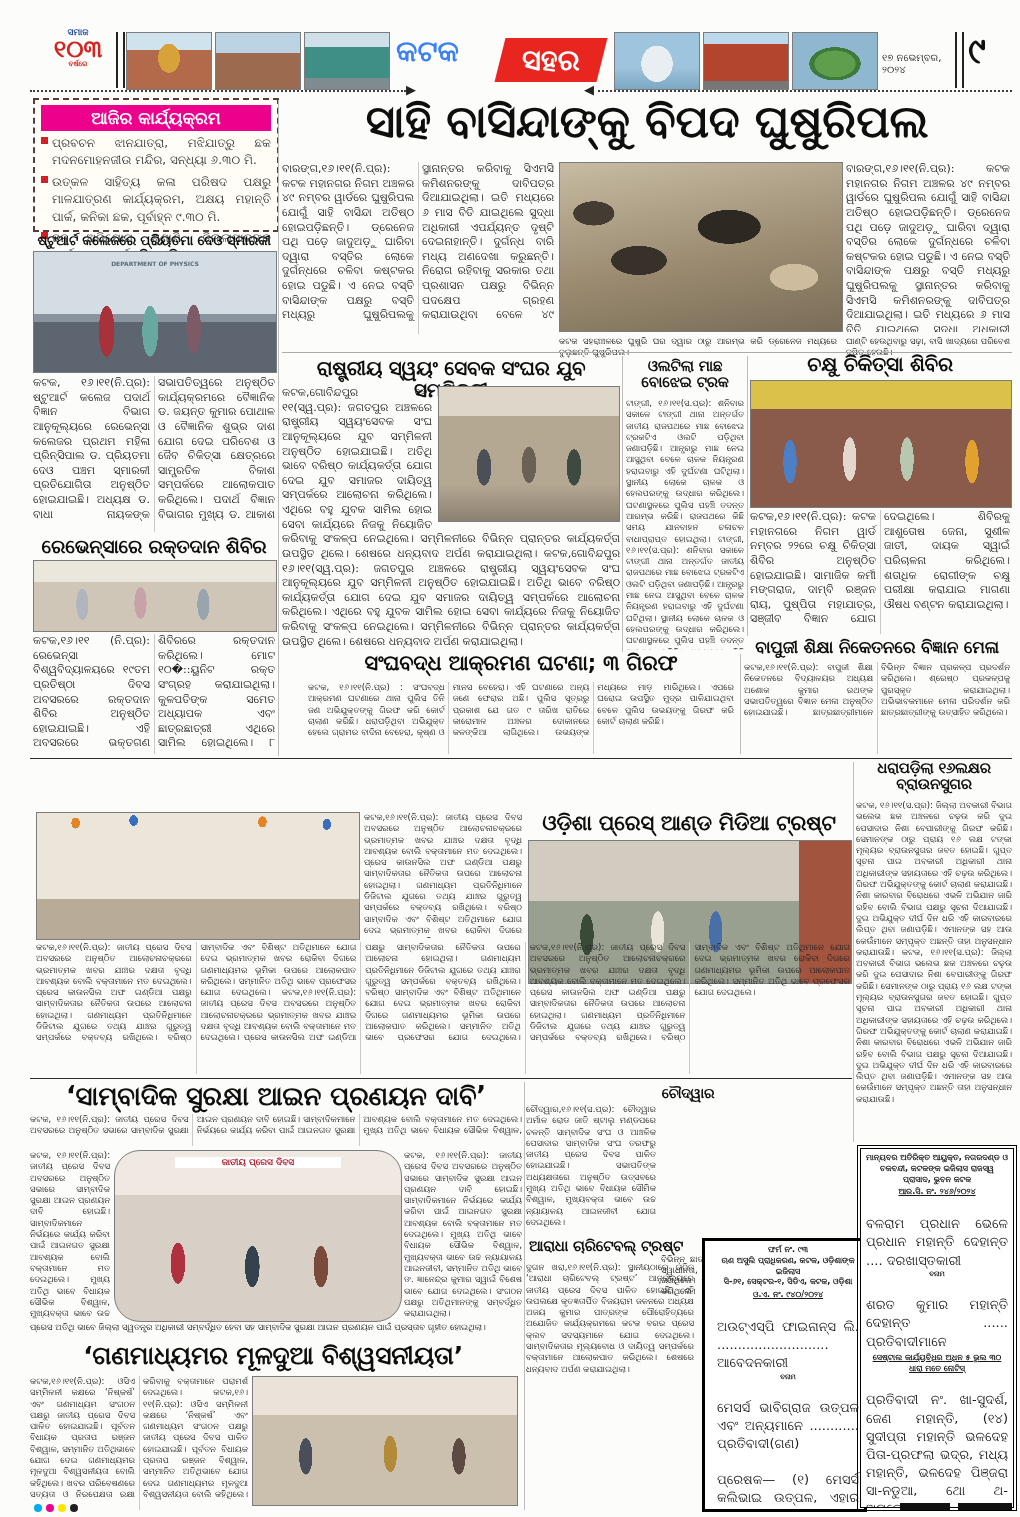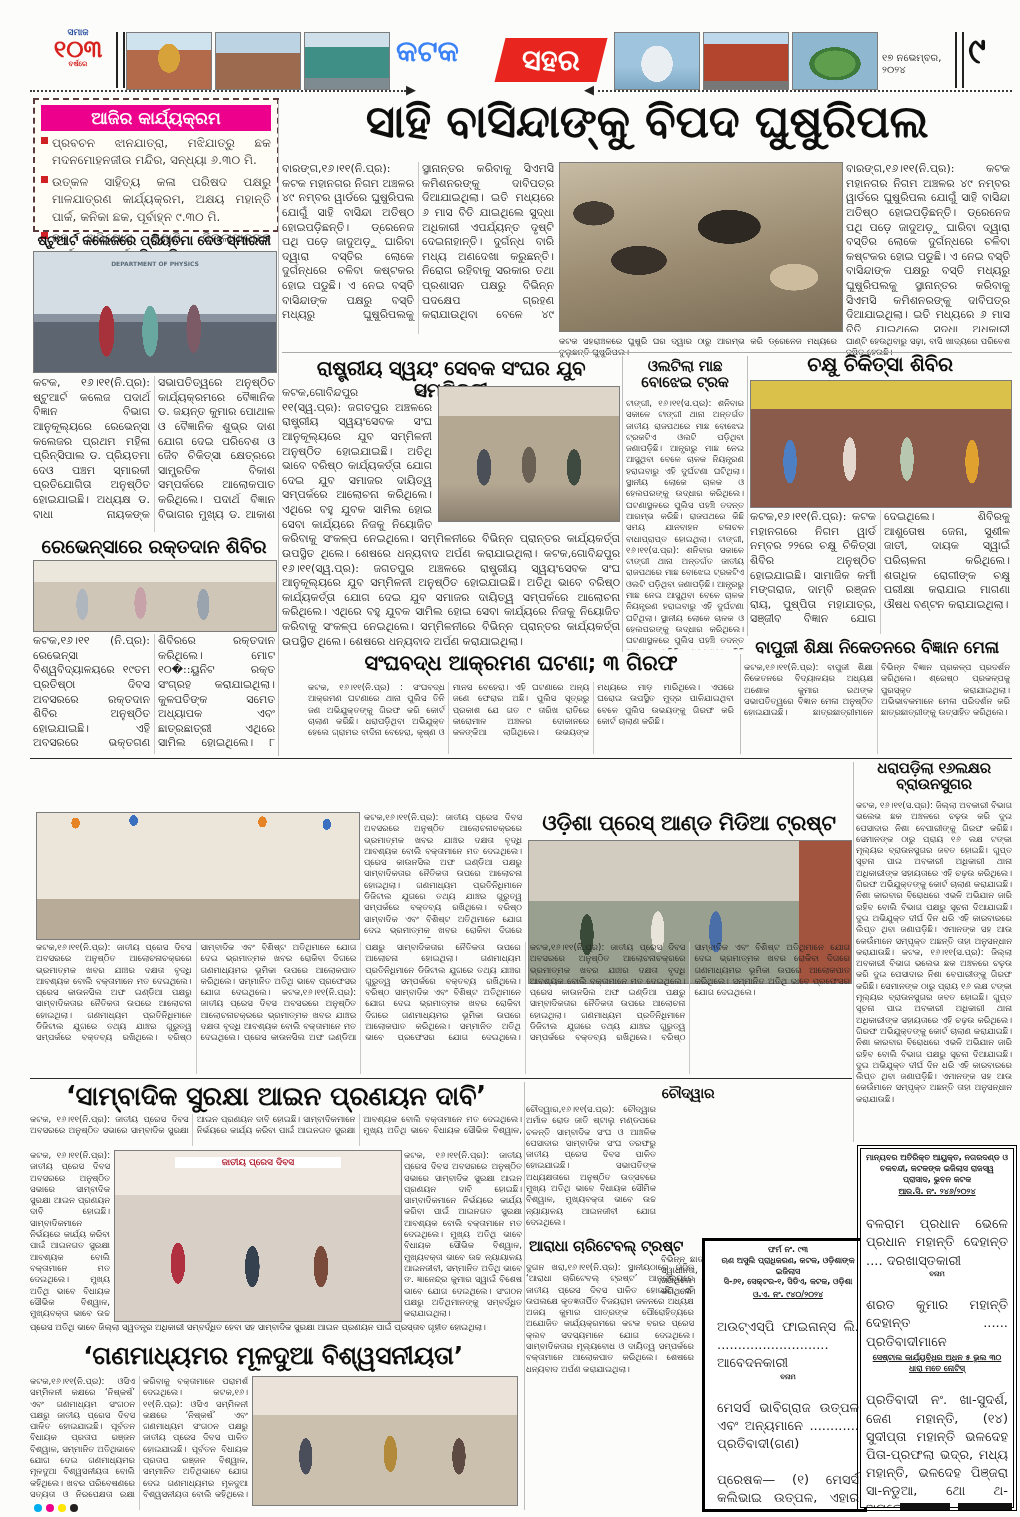--- a/index.html
+++ b/index.html
@@ -37,21 +37,21 @@
   .ph-thumb4{background:radial-gradient(26px 30px at 50% 55%,#e9eef2 0 60%,transparent 61%),linear-gradient(180deg,#9fc4dd 0 60%,#7da8c4 100%);}
   .ph-thumb5{background:linear-gradient(180deg,#bcd8ea 0 20%,#b3442e 20% 85%,#777 85% 100%);}
   .ph-thumb6{background:radial-gradient(34px 22px at 50% 55%,#5f9e4c 0 60%,#3e7a3a 61% 75%,transparent 76%),linear-gradient(180deg,#8fb7cf 0 100%);}
   .ph-pigs{background:radial-gradient(46px 24px at 28% 58%,#38312a 0 60%,transparent 61%),radial-gradient(52px 28px at 60% 38%,#2e2822 0 60%,transparent 61%),radial-gradient(40px 22px at 83% 68%,#cdbc9e 0 60%,transparent 61%),radial-gradient(34px 20px at 12% 30%,#443c33 0 60%,transparent 61%),linear-gradient(170deg,#c7bba3,#9b8c72 55%,#7b6c57);}
   .ph-stuart{background:radial-gradient(13px 42px at 30% 66%,#a8323c 0 60%,transparent 61%),radial-gradient(13px 42px at 48% 66%,#69a8a0 0 60%,transparent 61%),radial-gradient(12px 40px at 66% 64%,#7c5a66 0 60%,transparent 61%),linear-gradient(180deg,#d4dde3 0 52%,#8a94a0 52% 58%,#5d6670 58% 100%);}
   .ph-blood{background:radial-gradient(10px 26px at 20% 62%,#b0b6bd 0 60%,transparent 61%),radial-gradient(10px 26px at 44% 60%,#c7a2a8 0 60%,transparent 61%),radial-gradient(10px 26px at 70% 62%,#9aa4ae 0 60%,transparent 61%),linear-gradient(180deg,#ece7dd 0 30%,#cfc6b8 30% 100%);}
   .ph-rss{background:radial-gradient(12px 30px at 25% 60%,#4b4f57 0 60%,transparent 61%),radial-gradient(12px 30px at 50% 58%,#6b6054 0 60%,transparent 61%),radial-gradient(12px 30px at 75% 60%,#3e4a3f 0 60%,transparent 61%),linear-gradient(180deg,#ded6c8 0 22%,#b5a893 22% 72%,#8c8070);}
   .ph-eye{background:radial-gradient(11px 36px at 15% 64%,#4d7fc4 0 60%,transparent 61%),radial-gradient(11px 36px at 38% 62%,#e4d7cd 0 60%,transparent 61%),radial-gradient(11px 36px at 60% 62%,#b7c7b0 0 60%,transparent 61%),radial-gradient(11px 36px at 85% 64%,#e0a12f 0 60%,transparent 61%),linear-gradient(180deg,#d9c14a 0 22%,#8a5a4a 22% 100%);}
   .ph-fake{background:radial-gradient(7px 9px at 12% 8%,#e58325 0 60%,transparent 61%),radial-gradient(7px 9px at 30% 6%,#3a6fc0 0 60%,transparent 61%),radial-gradient(7px 9px at 70% 7%,#e58325 0 60%,transparent 61%),radial-gradient(7px 9px at 90% 9%,#3a6fc0 0 60%,transparent 61%),linear-gradient(180deg,#ece5d9 0 68%,#b8ab97 68% 100%);}
   .ph-trust{background:linear-gradient(90deg,transparent 0 84%,#a2543f 84% 100%),radial-gradient(11px 34px at 18% 66%,#3a4a39 0 60%,transparent 61%),radial-gradient(11px 34px at 40% 64%,#e8e4da 0 60%,transparent 61%),radial-gradient(11px 34px at 58% 64%,#4a6ea8 0 60%,transparent 61%),linear-gradient(180deg,#d2ccc0 0 42%,#9aa08f 42% 100%);}
-  .ph-law{background:radial-gradient(12px 34px at 22% 66%,#b03040 0 60%,transparent 61%),radial-gradient(12px 34px at 48% 68%,#35414e 0 60%,transparent 61%),radial-gradient(12px 34px at 72% 68%,#7a4a3a 0 60%,transparent 61%),linear-gradient(180deg,#f0e9e1 0 26%,#d8cfc6 26% 100%);}
+  .ph-law{background:radial-gradient(12px 34px at 22% 66%,#b03040 0 60%,transparent 61%),radial-gradient(12px 34px at 48% 68%,#35414e 0 60%,transparent 61%),radial-gradient(12px 34px at 72% 68%,#7a4a3a 0 60%,transparent 61%),linear-gradient(180deg,#f0e9e1 0 26%,#d8cfc6 26% 100%);border-radius:26px;}
   .ph-choud{background:radial-gradient(10px 28px at 20% 70%,#e5c428 0 60%,transparent 61%),radial-gradient(10px 28px at 45% 70%,#d8d2c8 0 60%,transparent 61%),radial-gradient(10px 28px at 70% 70%,#e5c428 0 60%,transparent 61%),linear-gradient(180deg,#3f9b4f 0 36%,#dccfae 36% 100%);}
   .ph-cred{background:radial-gradient(11px 30px at 20% 62%,#4a4e5a 0 60%,transparent 61%),radial-gradient(11px 30px at 52% 60%,#b38a3a 0 60%,transparent 61%),radial-gradient(11px 30px at 78% 62%,#5d4a42 0 60%,transparent 61%),linear-gradient(180deg,#ebe3da 0 30%,#cbbfae 30% 100%);}
   .dot{position:absolute;width:8px;height:8px;border-radius:50%;}
   .printbar{position:absolute;height:7px;background:#111;}
 </style>
 </head>
 <body>
 
 <div class="page">
 

